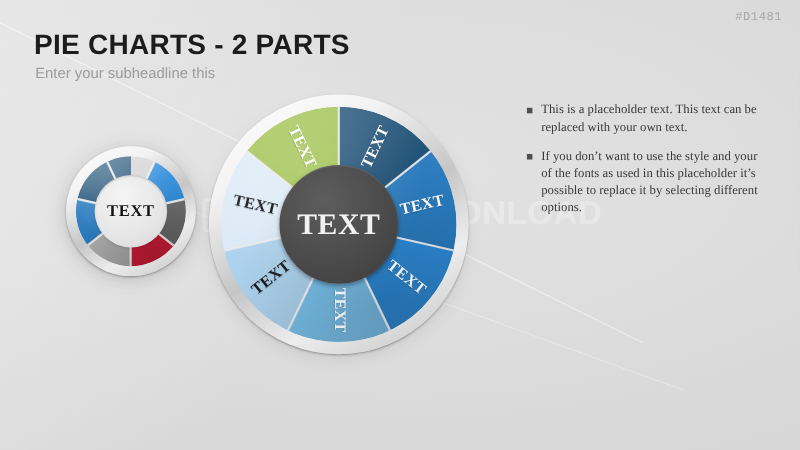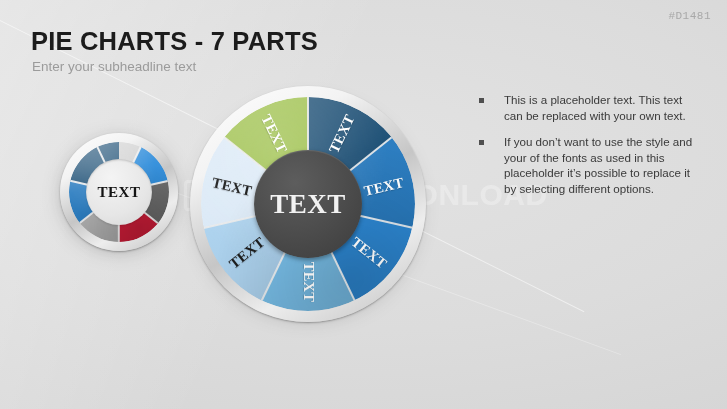--- a/index.html
+++ b/index.html
@@ -199,22 +199,23 @@
 
   
   .bullets {
     position: absolute;
     left: 479px;
     top: 92px;
     width: 218px;
   }
   .bullet-item {
     display: flex;
-    gap: 20px;
+    gap: 8px;
     margin-bottom: 11px;
+    font-family: Liberation Serif, serif;
   }
   .bullet-marker {
     flex: 0 0 auto;
     width: 5px; height: 5px;
     background: #4f4f4f;
     margin-top: 6px;
   }
   .bullet-text {
     font-size: 11.6px;
     line-height: 15.5px;
@@ -223,22 +224,22 @@
 </style>
 </head>
 <body>
 
 <div id="slide">
 
   <div class="bg-hairline"></div>
   <div class="bg-hairline2"></div>
 
   <div class="doc-code">#D1481</div>
-  <div class="title">PIE CHARTS - 7 PARTS</div>
-  <div class="subtitle">Enter your subheadline text</div>
+  <div class="title">PIE CHARTS - 2 PARTS</div>
+  <div class="subtitle">Enter your subheadline this</div>
 
   <div class="watermark">
     <div class="wm-logo"></div>
     <div class="wm-text">PRESENTATIONLOAD</div>
   </div>
 
   <div id="small-pie" class="pie-wrap">
     <div class="pie-shadow"></div>
     <div class="bezel"></div>
     <div class="pie-disc" id="small-disc">

